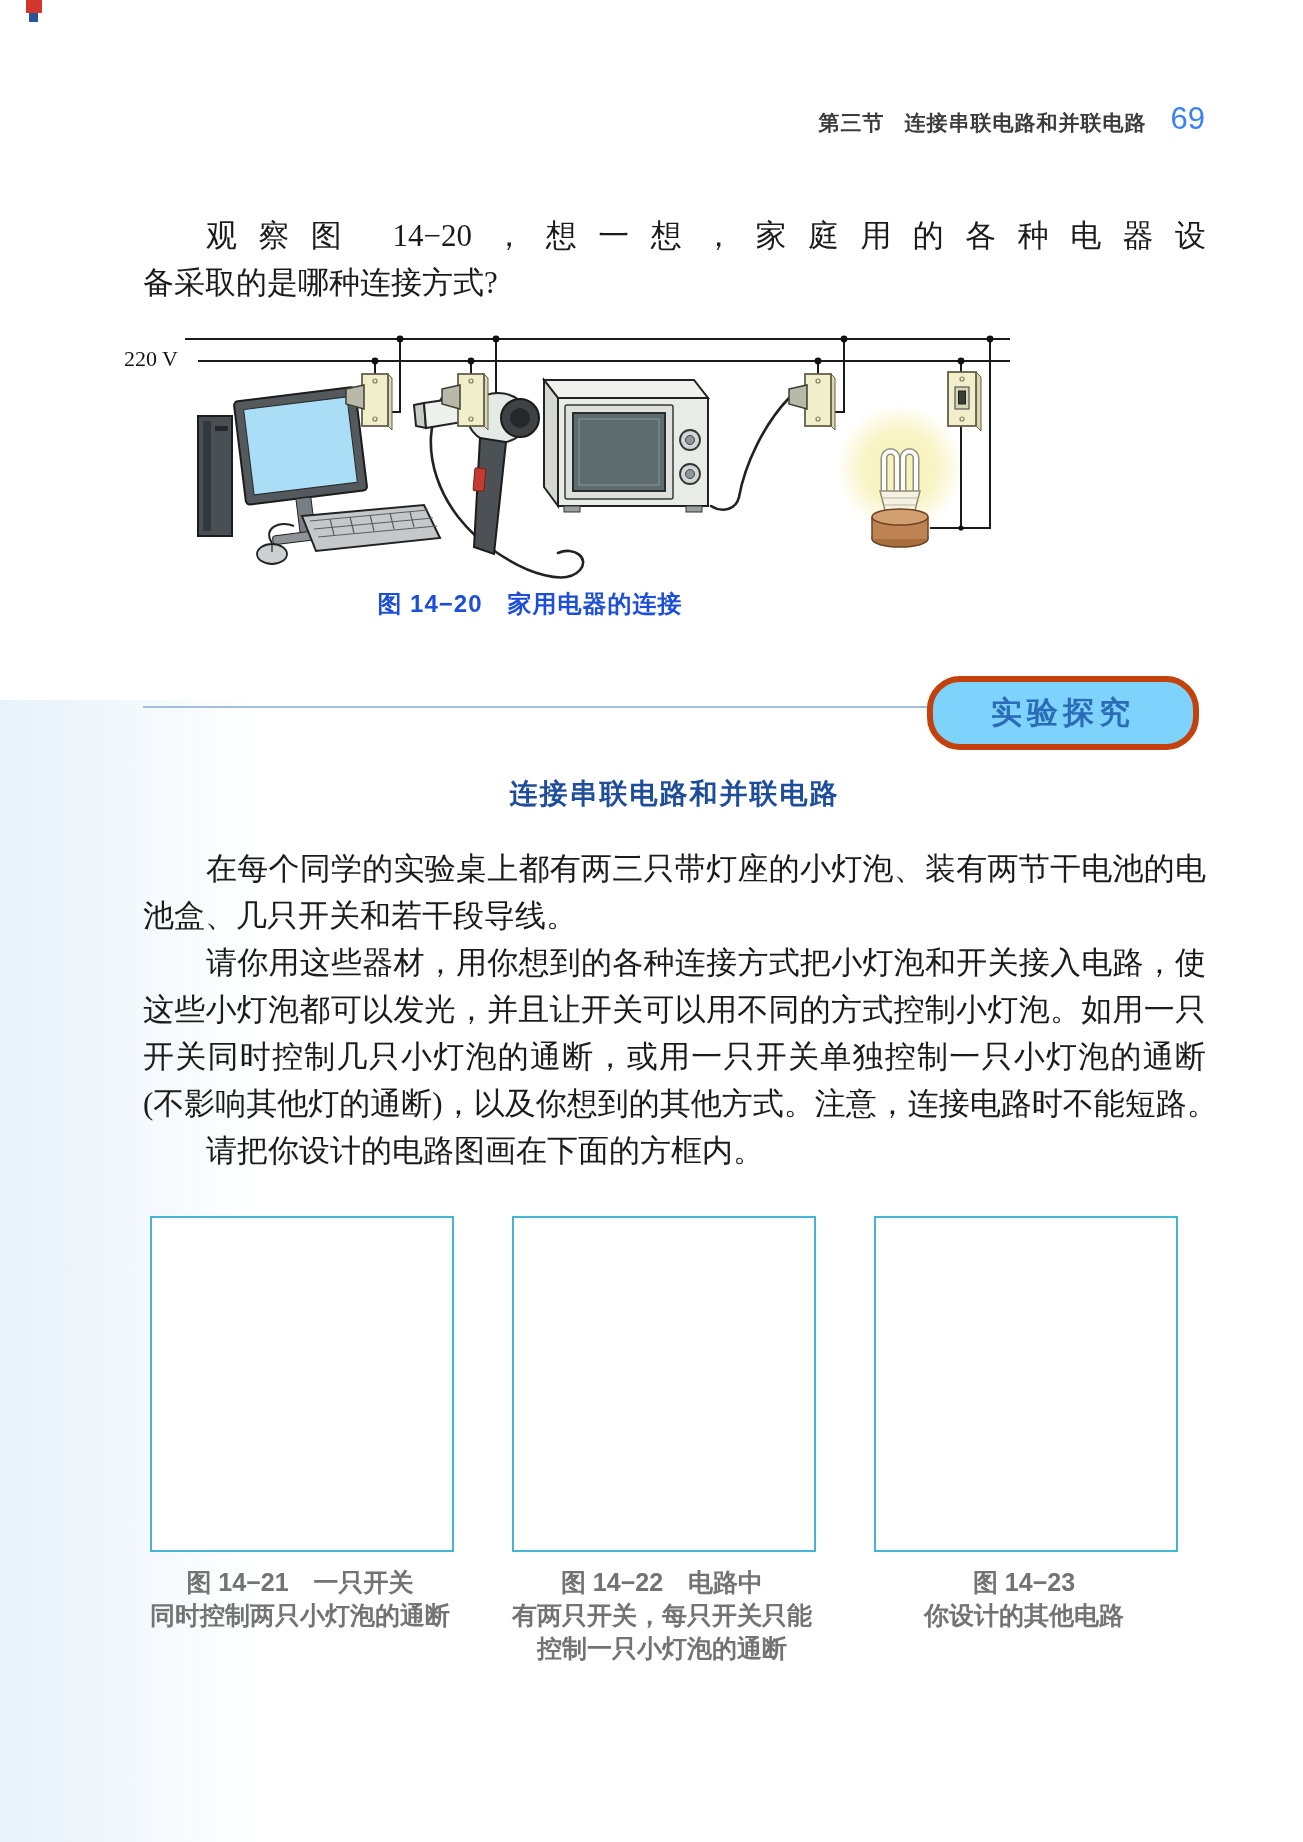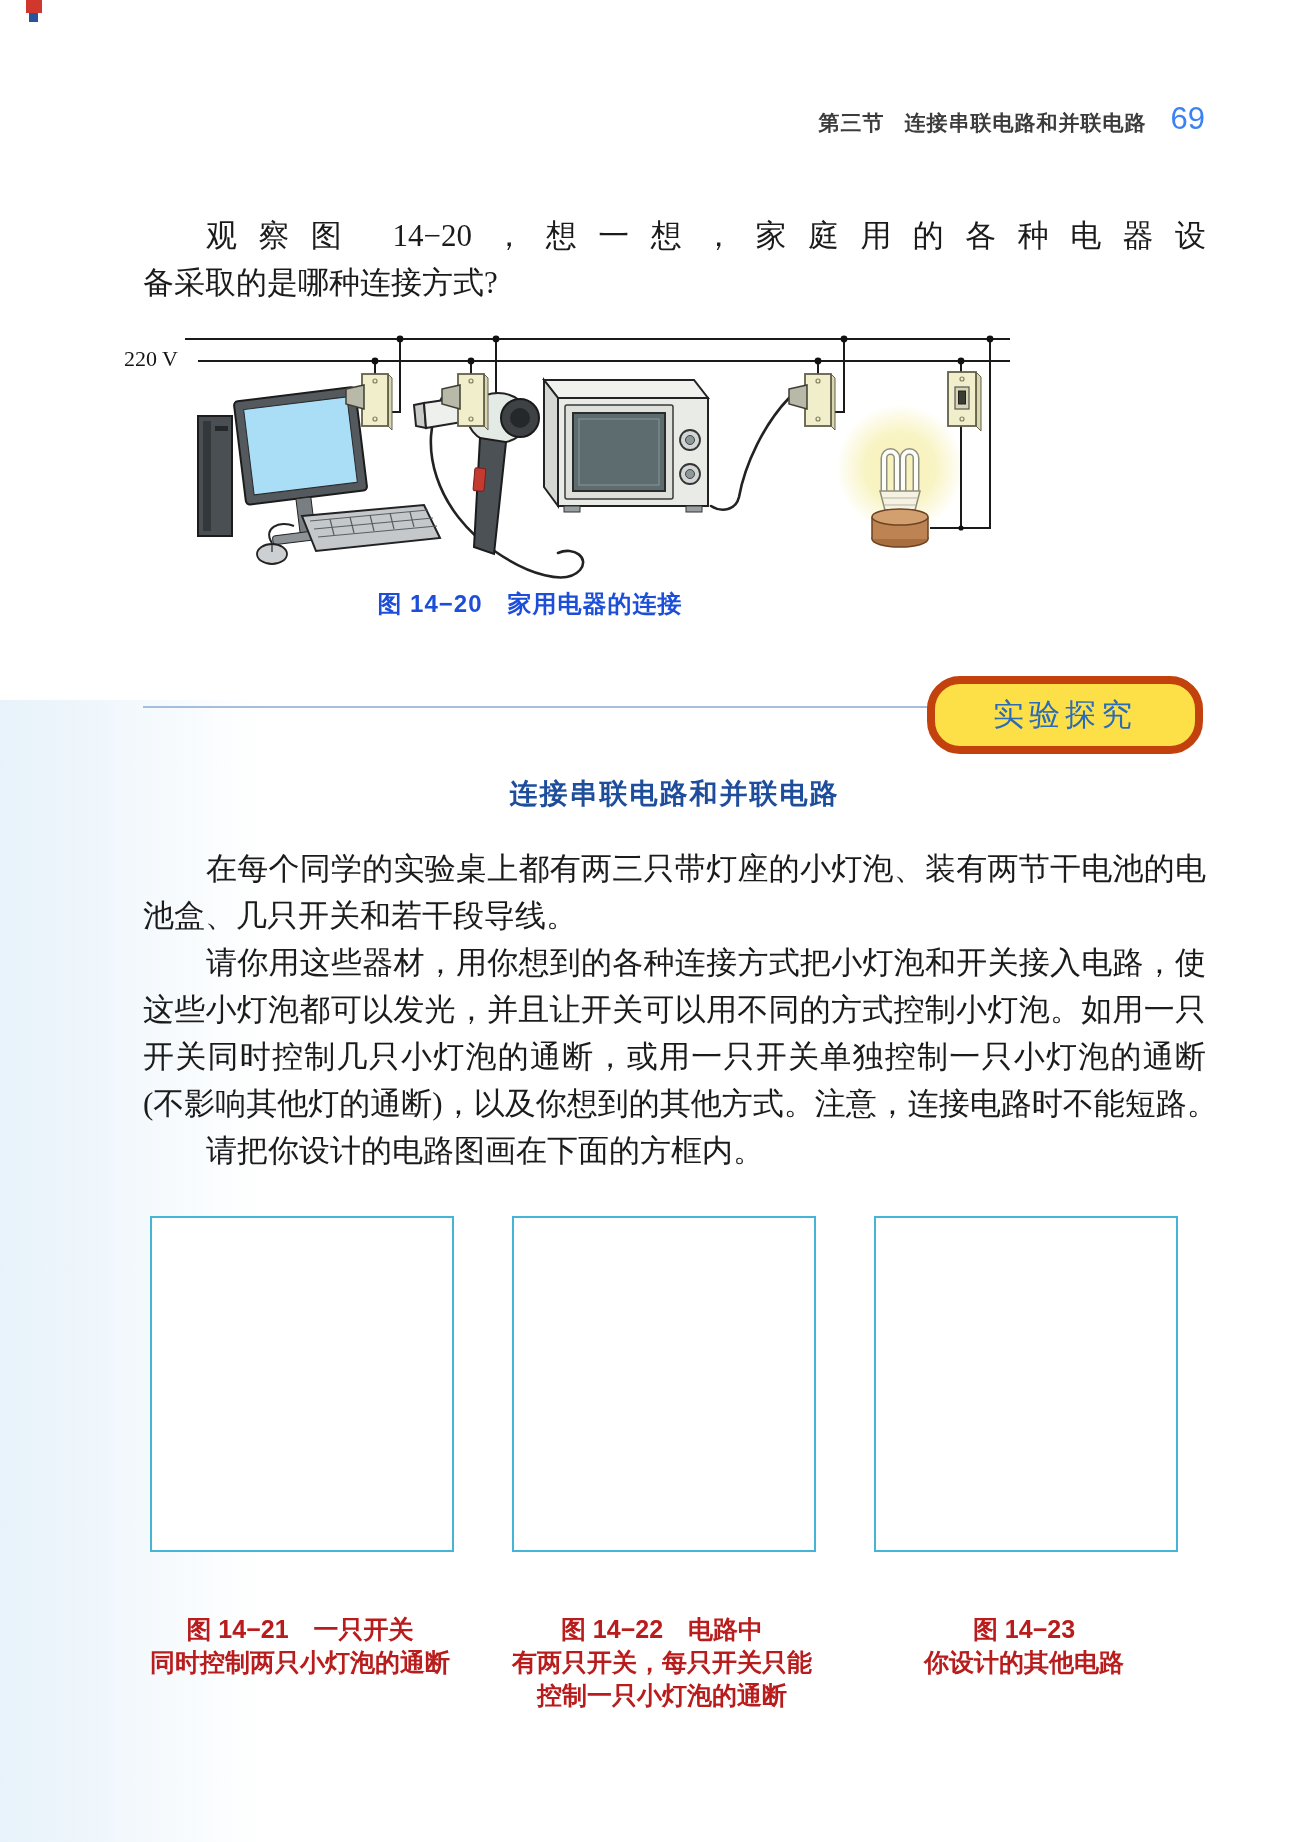--- a/index.html
+++ b/index.html
@@ -29,34 +29,34 @@
   .tline.short{text-align:left;text-align-last:left;}
   .tline.ind{text-indent:63px;}
   
   .figcap{
     position:absolute;left:330px;top:588px;width:400px;text-align:center;
     font-family:"Liberation Sans","DejaVu Sans",sans-serif;font-weight:bold;font-size:24px;color:#1d4ed8;letter-spacing:1px;
   }
   
   .divider{position:absolute;left:143px;top:706px;width:792px;height:2px;background:#a6bedb;}
   .badge{
-    position:absolute;left:927px;top:676px;width:260px;height:62px;border:8px solid #c2410c;border-radius:33px;
-    background:#fde047;display:flex;align-items:center;justify-content:center;
-    font-family:"Liberation Sans","DejaVu Sans",sans-serif;font-weight:normal;font-size:31px;color:#2b6cb8;letter-spacing:5px;
+    position:absolute;left:927px;top:676px;width:260px;height:62px;border:6px solid #c2410c;border-radius:33px;
+    background:#7dd3fc;display:flex;align-items:center;justify-content:center;
+    font-family:"Liberation Sans","DejaVu Sans",sans-serif;font-weight:bold;font-size:31px;color:#2b6cb8;letter-spacing:5px;
   }
   .exp-title{
     position:absolute;left:143px;top:775px;width:1063px;text-align:center;
     font-family:"Liberation Sans","DejaVu Sans",sans-serif;font-weight:bold;font-size:28px;color:#1d4d9b;letter-spacing:2px;
   }
   
   .drawbox{position:absolute;top:1216px;width:300px;height:332px;border:2px solid #45b5d6;background:#ffffff;}
   .box1{left:150px;} .box2{left:512px;} .box3{left:874px;}
   .boxcap{
     position:absolute;top:1566px;width:360px;text-align:center;
-    font-family:"Liberation Sans","DejaVu Sans",sans-serif;font-weight:bold;font-size:25px;line-height:33px;color:#b91c1c;margin-top:47px;
+    font-family:"Liberation Sans","DejaVu Sans",sans-serif;font-weight:bold;font-size:25px;line-height:33px;color:#737373;
   }
   .cap1{left:120px;} .cap2{left:482px;} .cap3{left:844px;}
   svg{display:block;}
 </style>
 </head>
 <body>
 
 <div id="page">
 
   <div class="left-band"></div>

